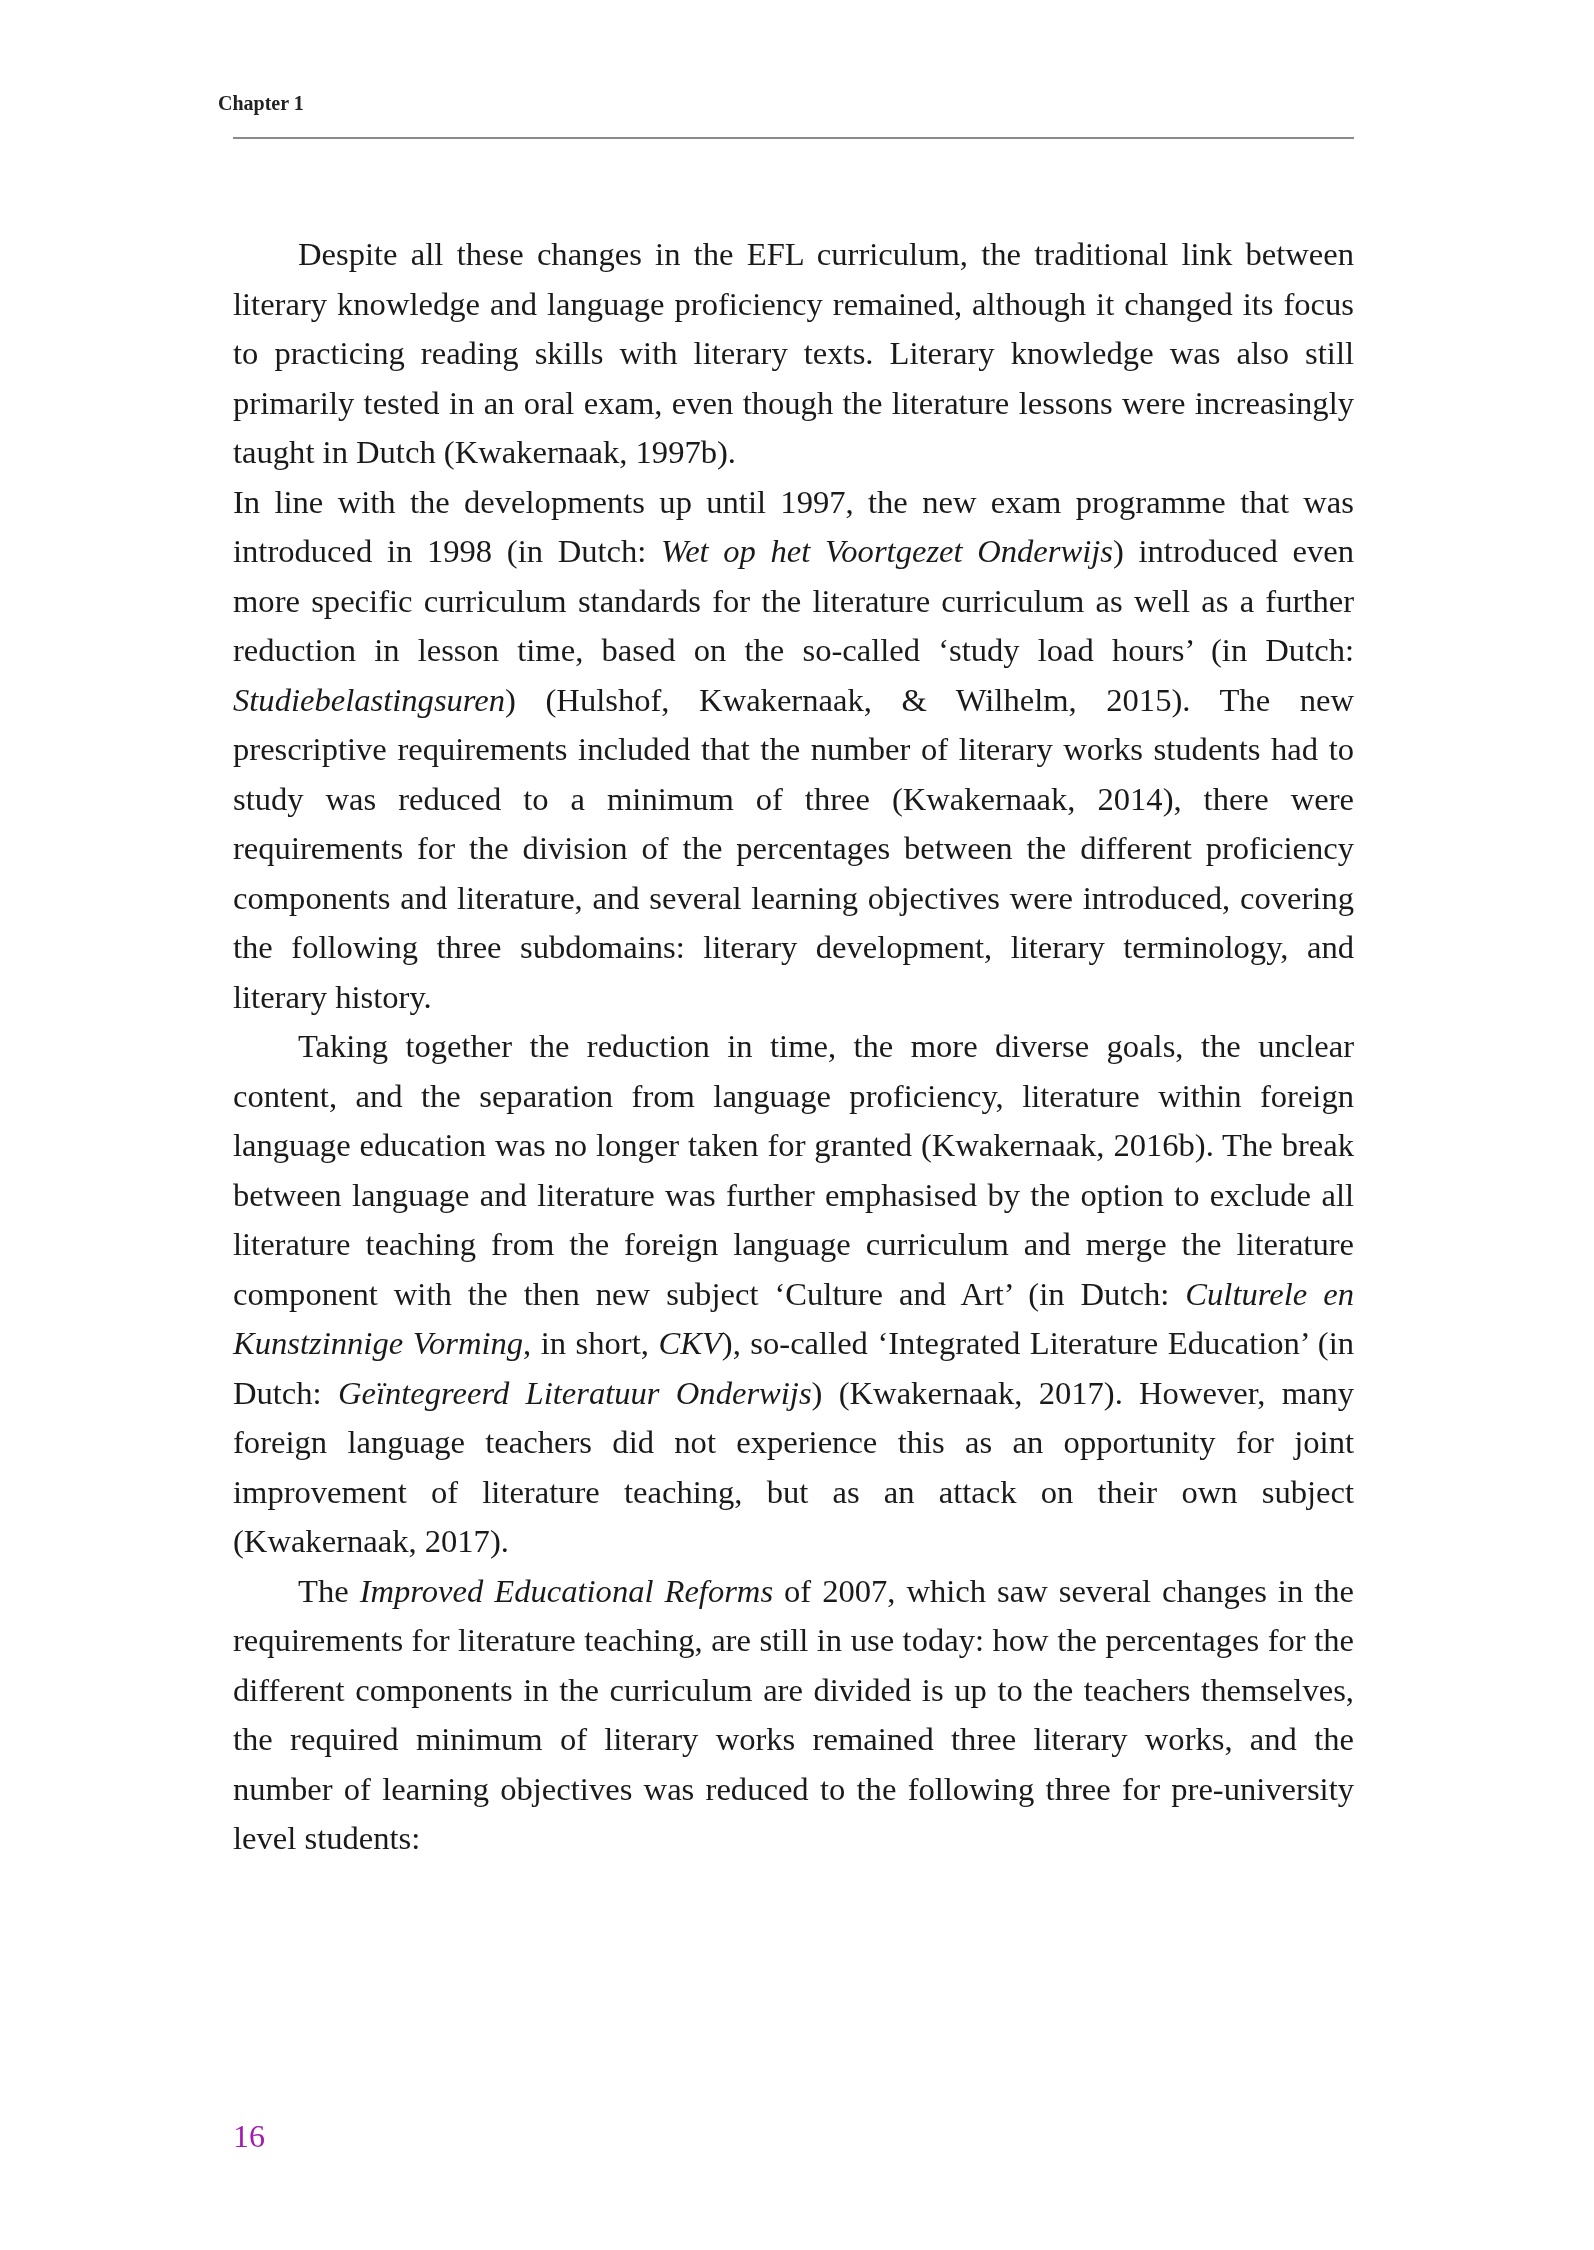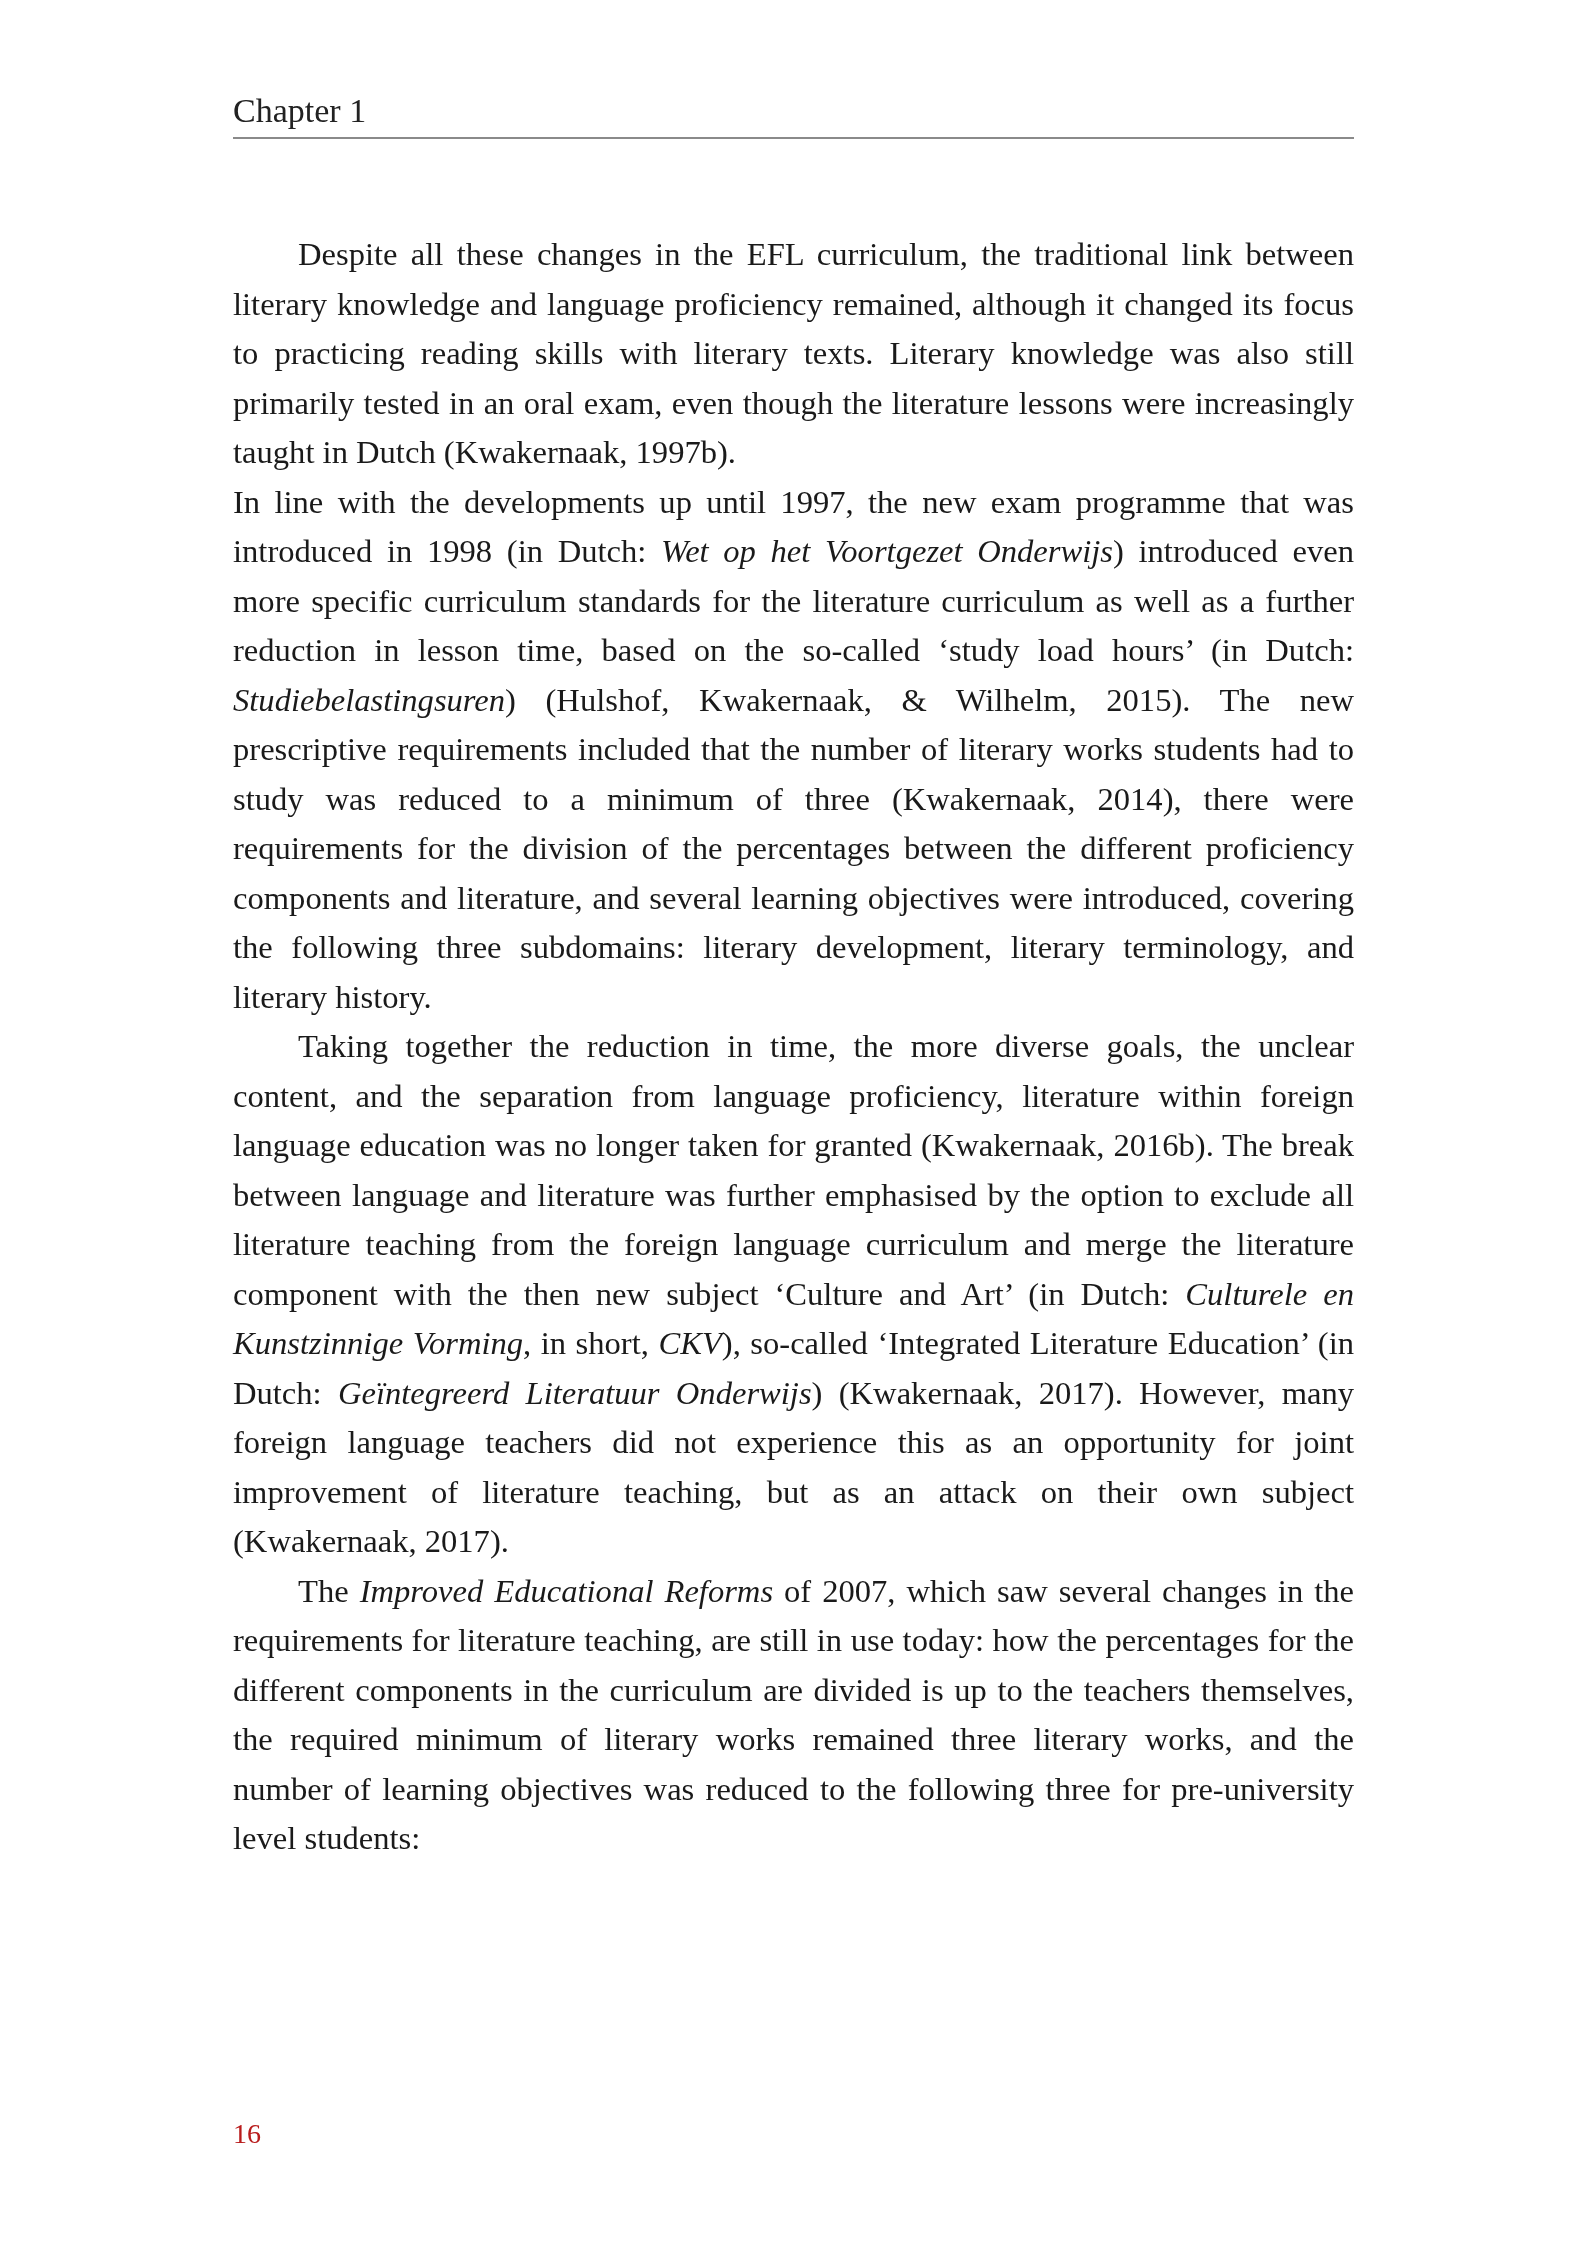--- a/index.html
+++ b/index.html
@@ -1,39 +1,39 @@
 <!DOCTYPE html>
 <html><head>
 <meta charset="utf-8">
 <style>
   html, body { margin: 0; padding: 0; background: #ffffff; }
   body { width: 1594px; height: 2250px; position: relative; overflow: hidden; color: #1a1a1a; }
   .header-text {
-    position: absolute; left: 233px; top: 92px;
-    font-family: "Liberation Serif", serif; font-size: 34px; color: #222;
+    position: absolute; left: 218px; top: 92px;
+    font-family: "Liberation Serif", serif; font-size: 20px; color: #222; font-weight: bold;
   }
   .header-rule {
     position: absolute; left: 233px; top: 137px; width: 1121px; height: 0;
     border-top: 2px solid #8a8a8a;
   }
   .body-text {
     position: absolute; left: 233px; top: 230px; width: 1121px;
     font-family: "Liberation Serif", serif; font-size: 32.6px; line-height: 49.5px;
     text-align: justify; color: #1a1a1a;
   }
   .body-text p { margin: 0; font-family: Liberation Serif, serif; }
   .indent { text-indent: 65px; }
   .section-heading {
     font-family: "Liberation Sans", sans-serif; font-weight: bold; font-size: 29px;
     margin-top: 38px !important; line-height: 49px; letter-spacing: -0.5px;
   }
   em { font-style: italic; }
   .page-number {
     position: absolute; left: 233px; top: 2118px;
-    font-family: "Liberation Serif", serif; font-size: 28px; color: #b91c1c;
+    font-family: "Liberation Serif", serif; font-size: 32px; color: #a21caf;
   }
 </style>
 </head>
 <body>
 
 <div class="header-text">Chapter 1</div>
 <div class="header-rule"></div>
 
 <div class="body-text">
   <p class="indent">Despite all these changes in the EFL curriculum, the traditional link between literary knowledge and language proficiency remained, although it changed its focus to practicing reading skills with literary texts. Literary knowledge was also still primarily tested in an oral exam, even though the literature lessons were increasingly taught in Dutch (Kwakernaak, 1997b).</p>

